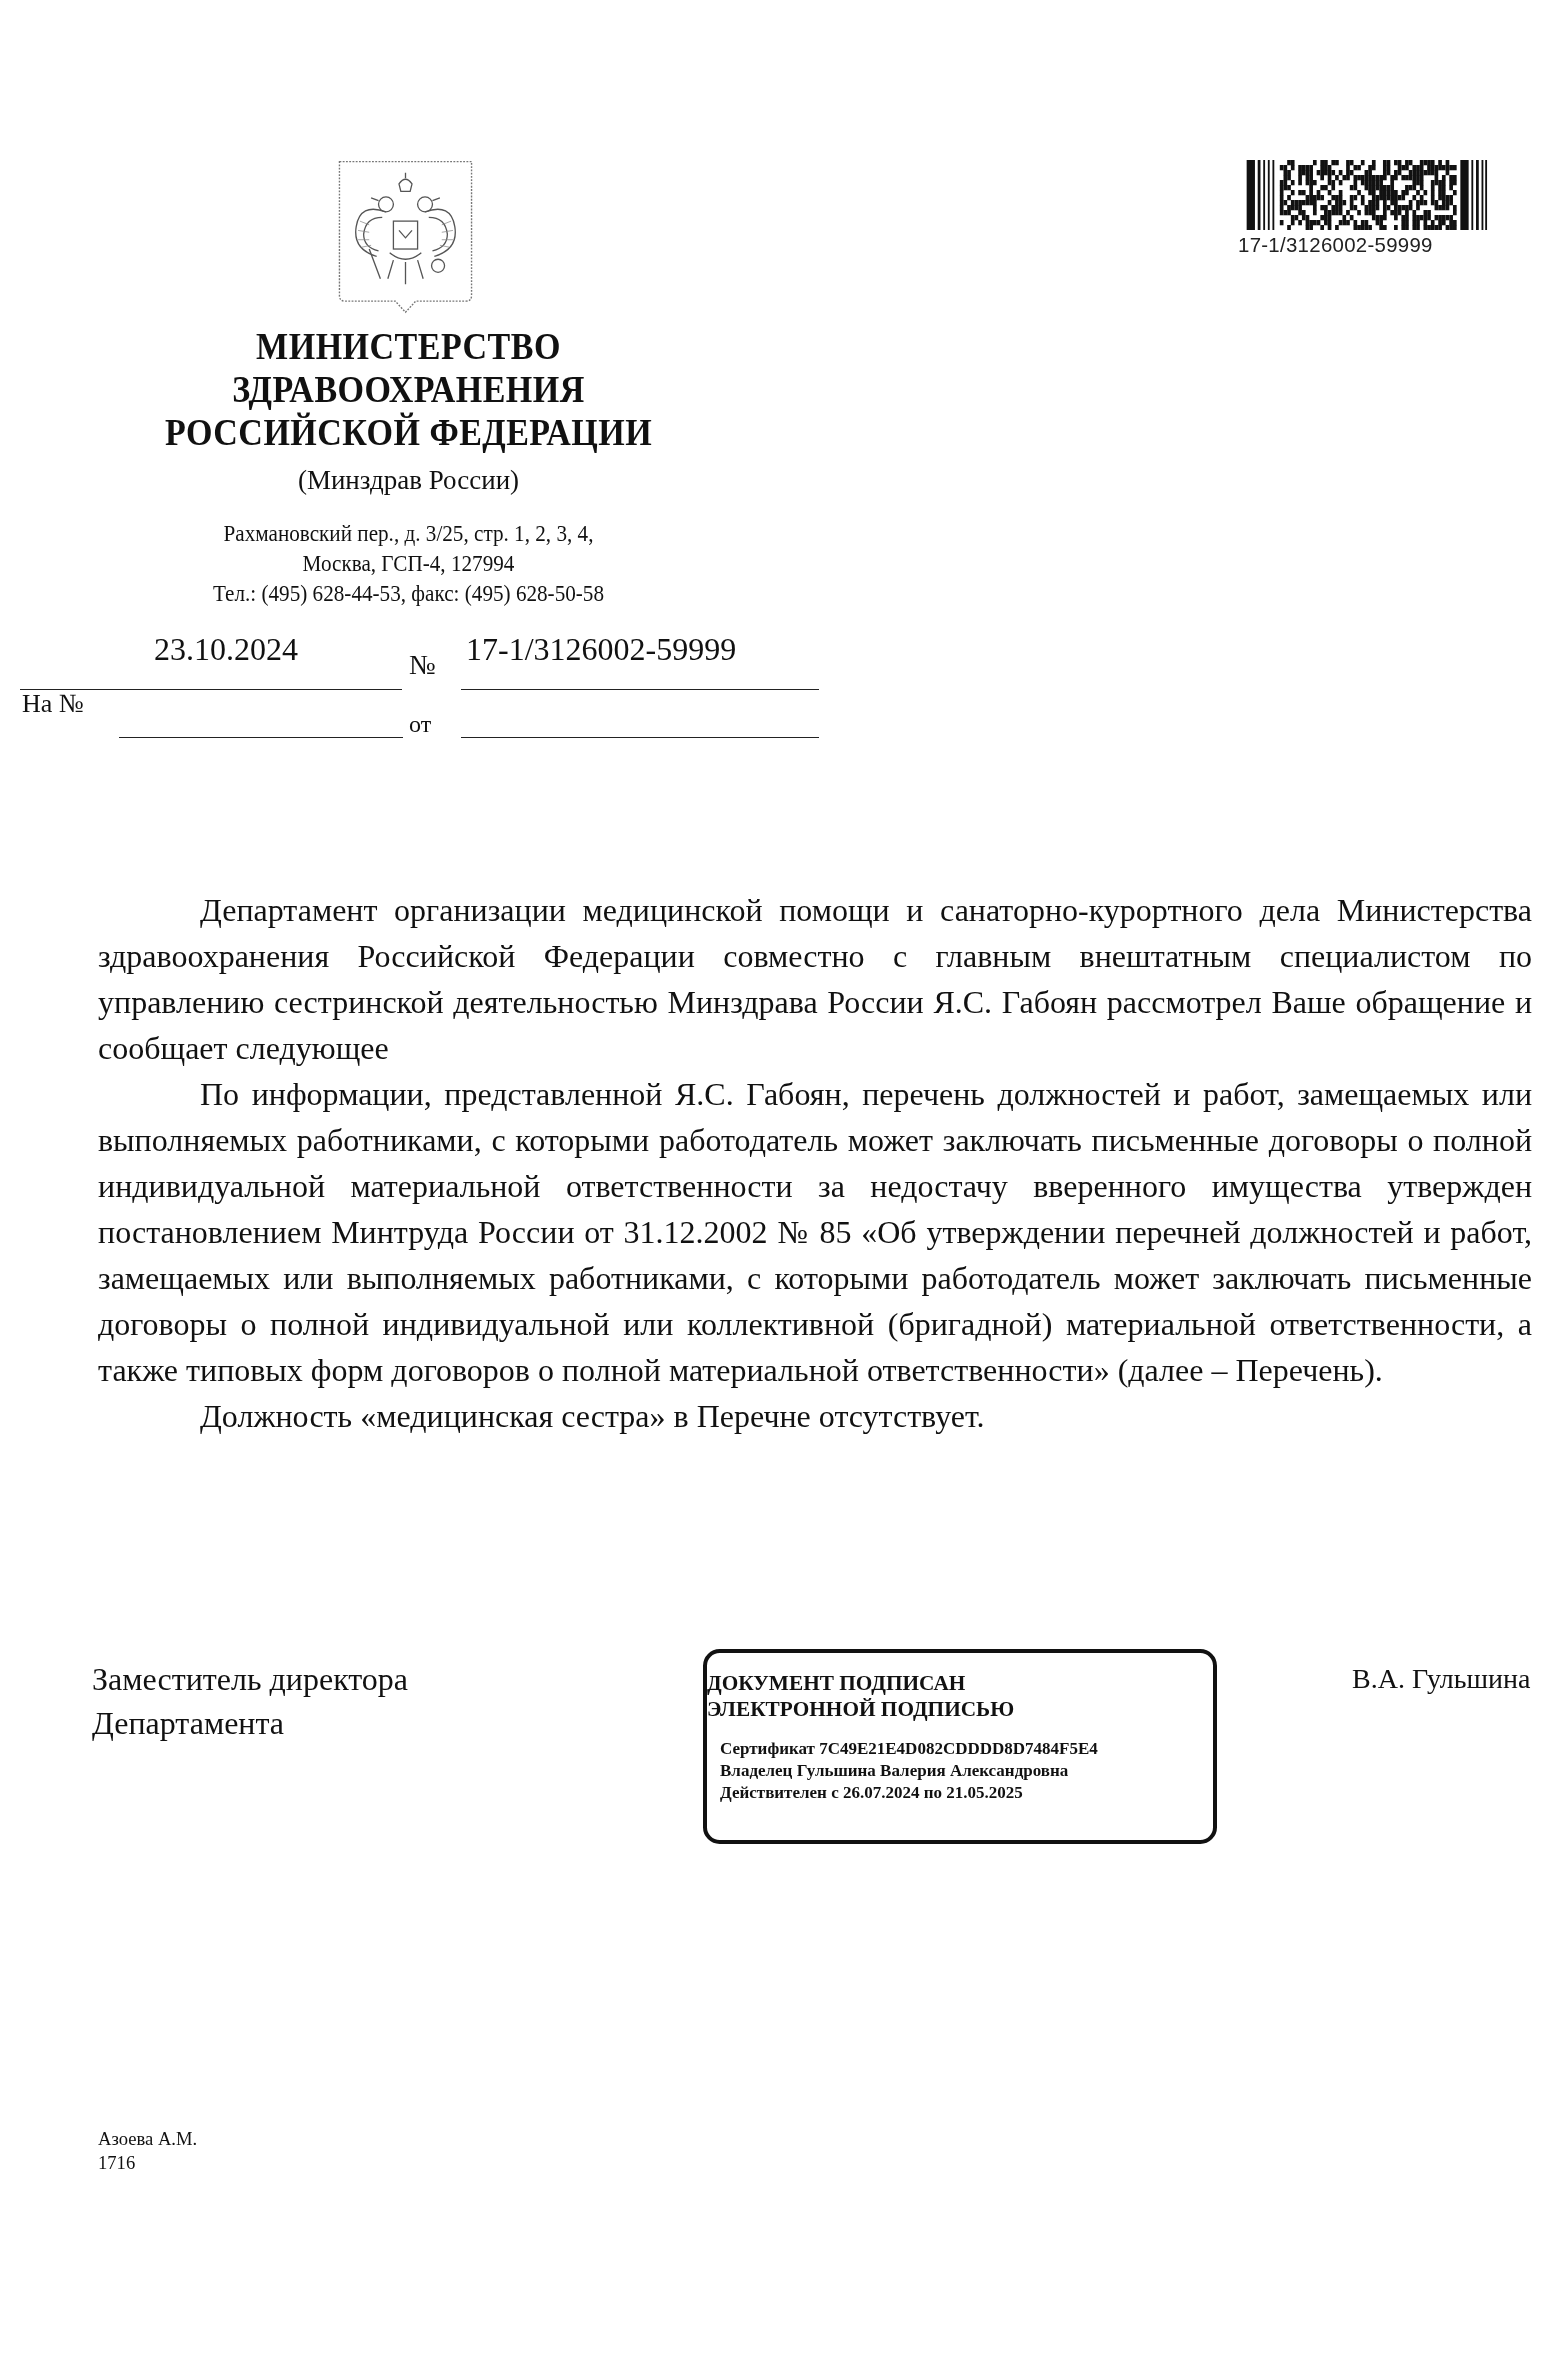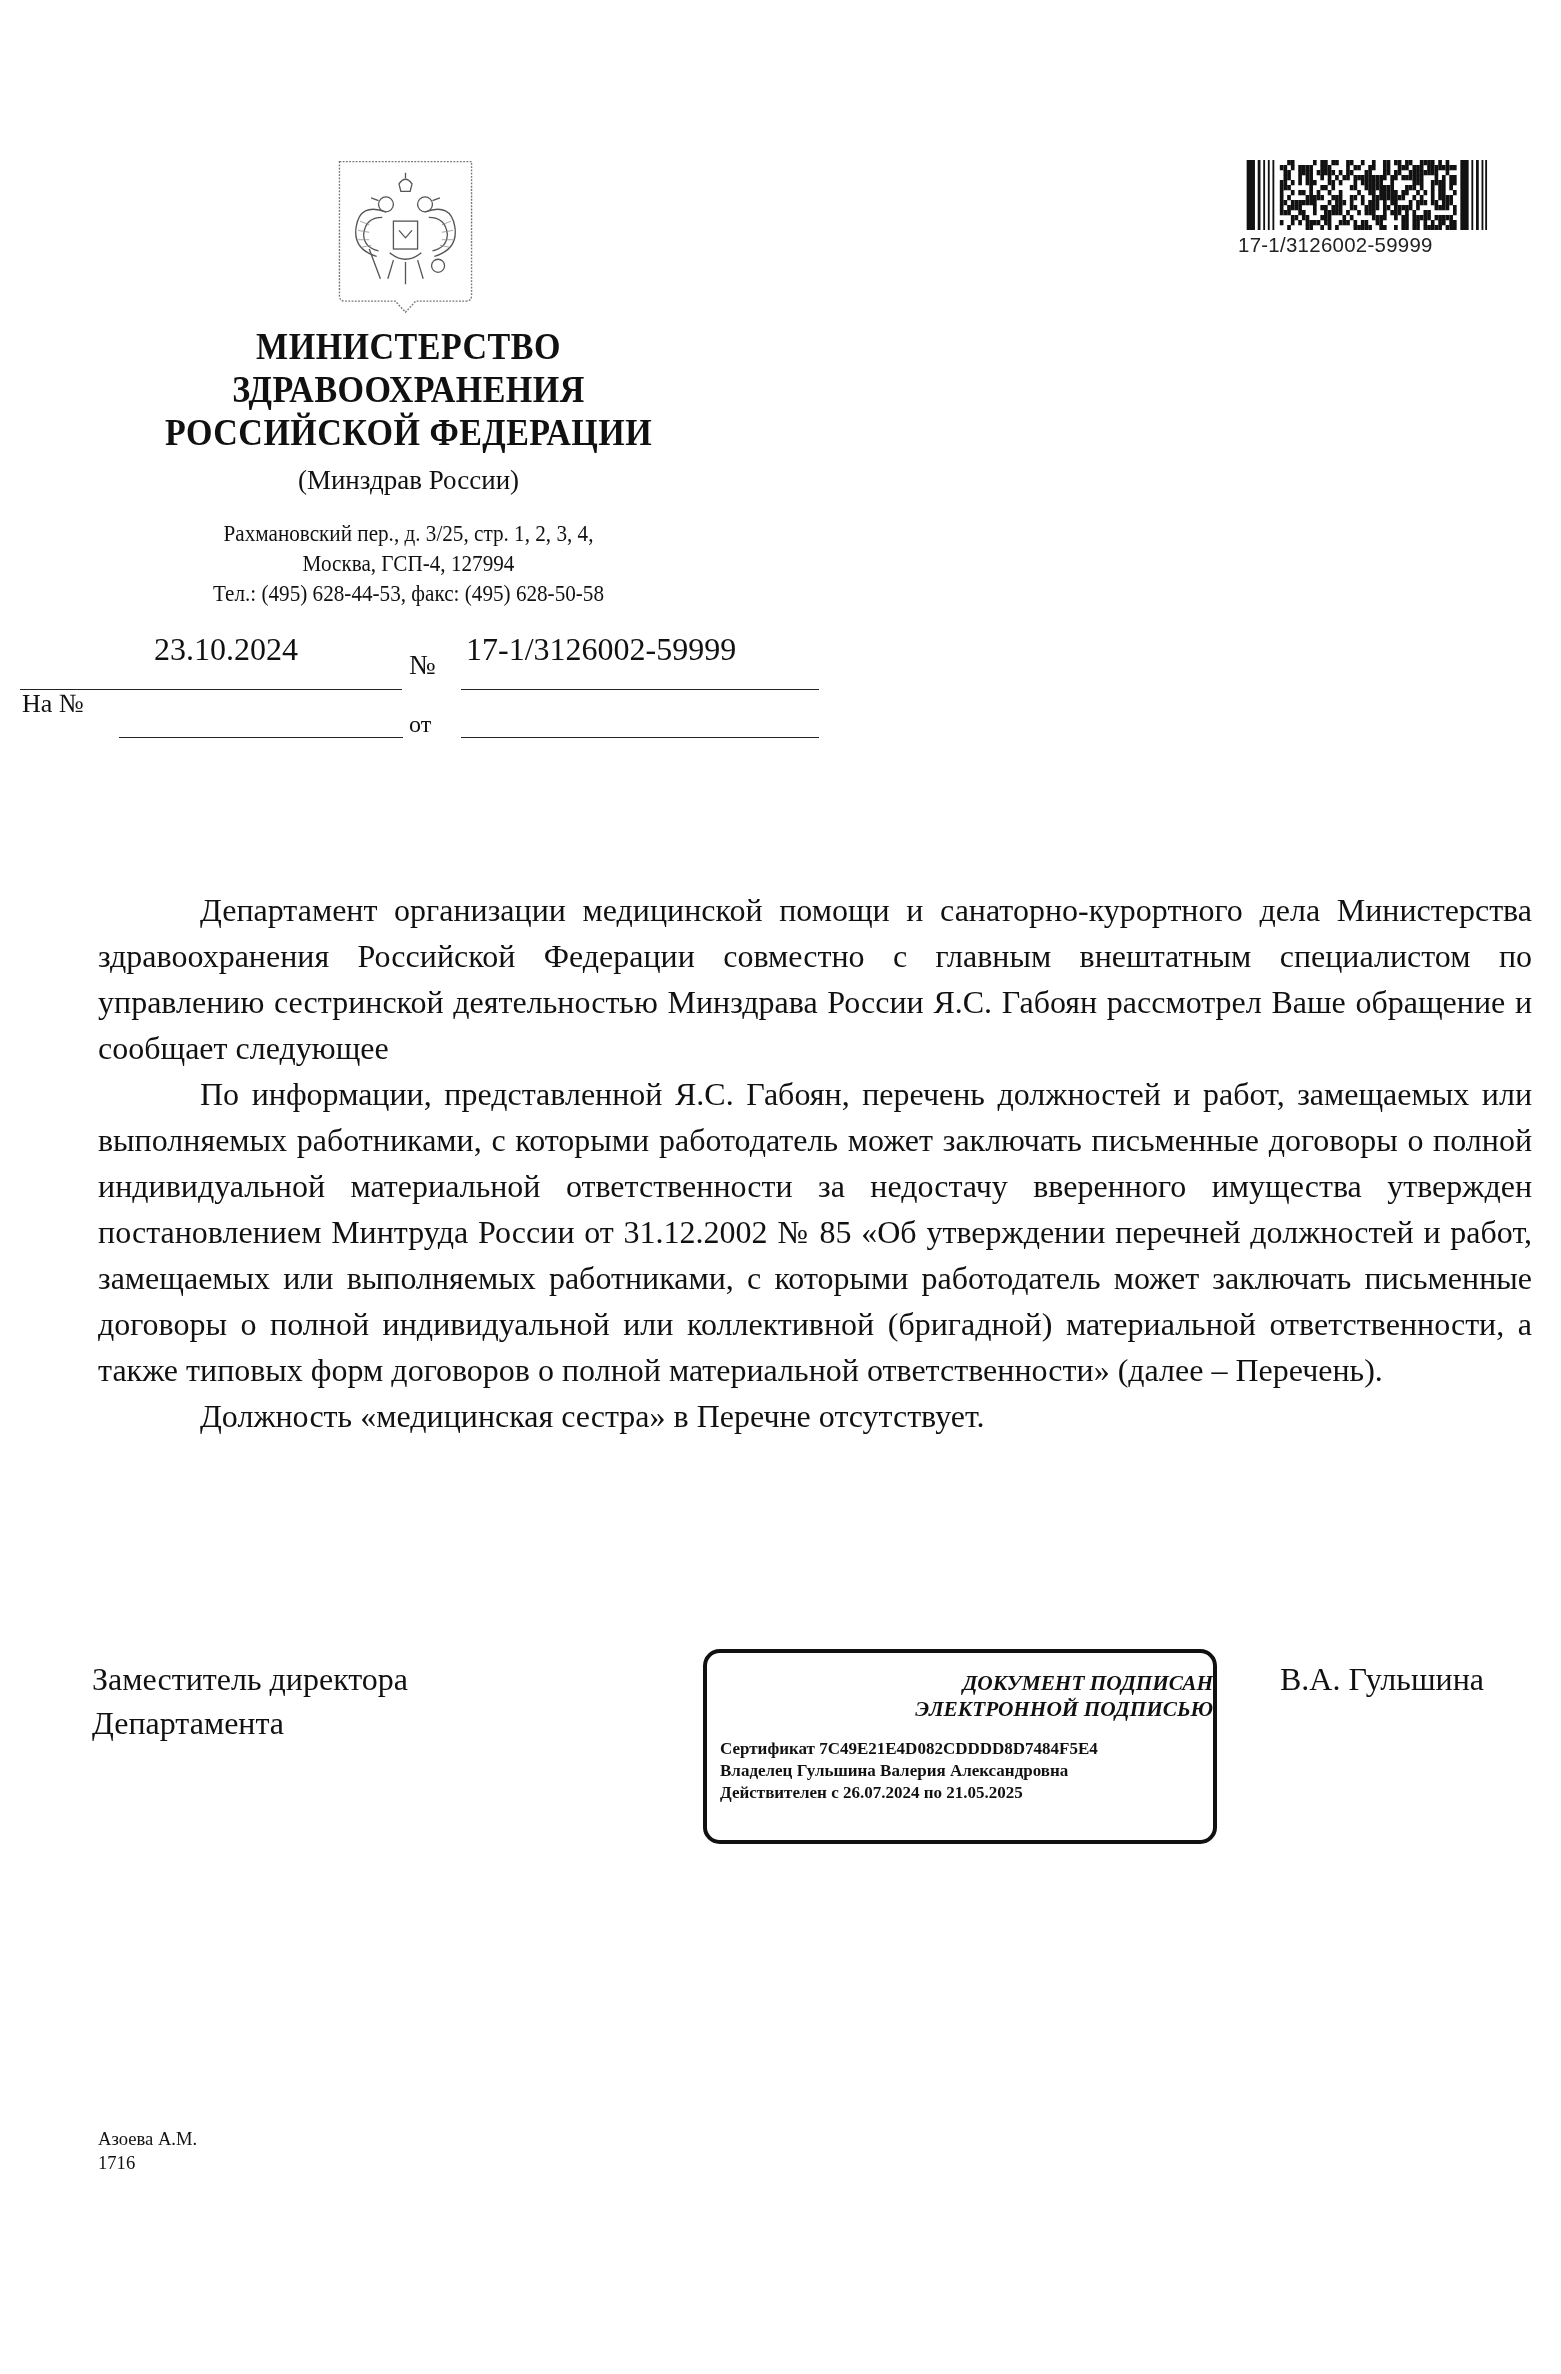--- a/index.html
+++ b/index.html
@@ -76,31 +76,31 @@
     #body p {
       margin: 0;
       text-indent: 102px;
     }
 
     
     #signer-title {
       left: 92px; top: 1657px; font-size: 32px; line-height: 44px;
     }
     #signer-name {
-      left: 1280px; top: 1657px; font-size: 32px; line-height: 44px;
+      left: 1352px; top: 1657px; font-size: 28px; line-height: 44px;
     }
     #esig-stamp {
       left: 703px; top: 1649px; width: 514px; height: 195px;
       border: 4.6px solid #111; border-radius: 16.7px;
       box-sizing: border-box;
       overflow: hidden;
     }
     #esig-title {
       position: absolute; left: 0; right: 0; top: 16.7px;
-      text-align: right; font-weight: bold; font-size: 21.3px; line-height: 26px; font-style: italic;
+      text-align: left; font-weight: bold; font-size: 21.3px; line-height: 26px;
     }
     #esig-details {
       position: absolute; left: 13px; top: 85px; width: 557px;
       font-weight: bold; font-size: 17px; line-height: 22px;
       white-space: nowrap;
     }
 
     
     #executor {
       left: 98px; top: 2127px; font-size: 18.6px; line-height: 24px;

